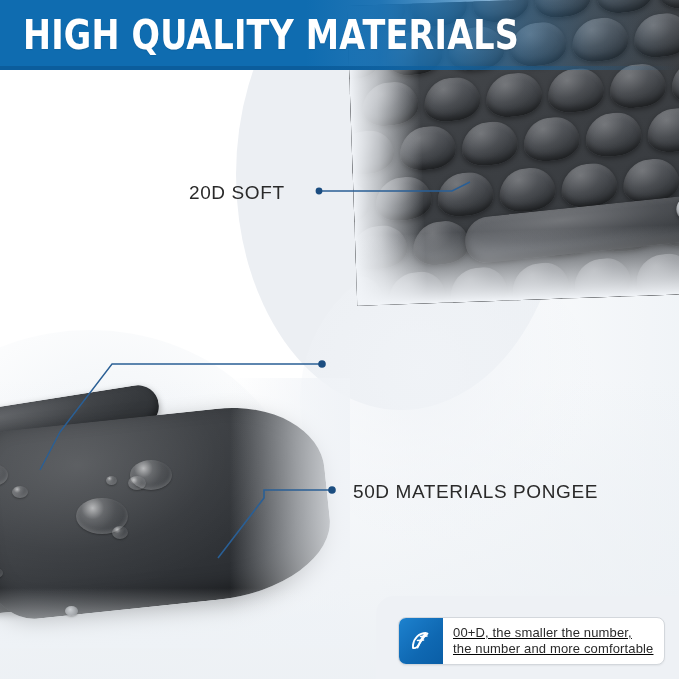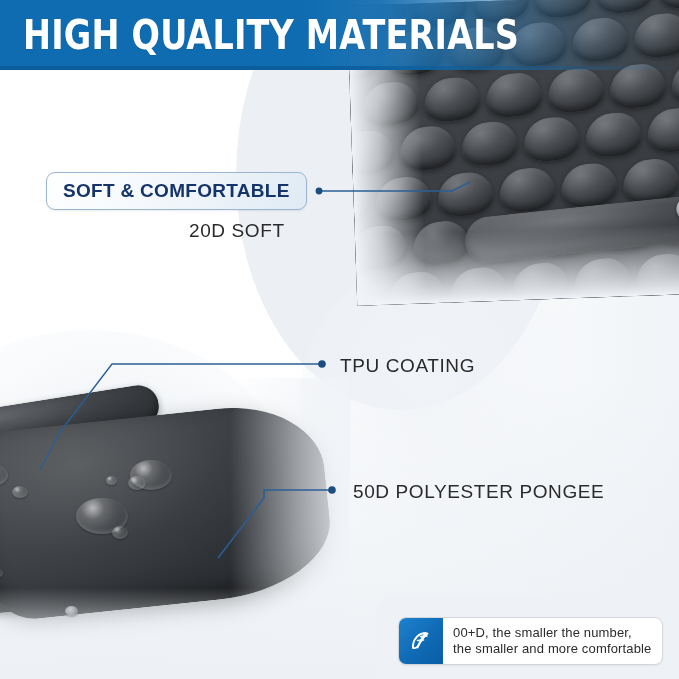--- a/index.html
+++ b/index.html
@@ -281,20 +281,21 @@
     left: 398px; top: 617px;
     z-index: 27;
     display: flex;
     align-items: stretch;
     height: 46px;
     border: 1px solid #d3d7dc;
     border-radius: 8px;
     background: #ffffff;
     overflow: hidden;
     box-shadow: 0 1px 2px rgba(0,0,0,0.06);
+    text-decoration: underline;
   }
   .footer-icon {
     width: 44px;
     flex: 0 0 44px;
     background: linear-gradient(135deg, #1d82cf 0%, #0f68b2 60%, #0a5ea6 100%);
     display: flex;
     align-items: center;
     justify-content: center;
   }
   .footer-text {
@@ -406,41 +407,39 @@
     <circle cx="319" cy="191" r="3.4" fill="#1b4d80"></circle>
 
     <path d="M319 364 L112 364 L60 432 L40 470" fill="none" stroke="#2a5f95" stroke-width="1.4"></path>
     <circle cx="322" cy="364" r="3.8" fill="#1b4d80"></circle>
 
     <path d="M329 490 L264 490 L264 498 L218 558" fill="none" stroke="#2a5f95" stroke-width="1.6"></path>
     <circle cx="332" cy="490" r="3.8" fill="#1b4d80"></circle>
   </svg>
 
   <div class="callout" style="left:46px; top:172px;">
-    <div class="chip">SOFT &amp; COMFORTABLE</div>
     <div class="sub indent-1">20D SOFT</div>
   </div>
 
   <div class="callout" style="left:326px; top:345px;">
-    <div class="sub indent-2">TPU COATING</div>
   </div>
 
   <div class="callout" style="left:339px; top:471px;">
-    <div class="sub indent-3">50D POLYESTER PONGEE</div>
+    <div class="sub indent-3">50D MATERIALS PONGEE</div>
   </div>
 
   <div class="footer-panel"></div>
   <div class="footer-note">
     <div class="footer-icon">
       <svg width="28" height="28" viewBox="0 0 28 28" aria-hidden="true">
         <path d="M6 18 C7 11, 12 6, 19 6 C16 9, 14 12, 12 17 C10.5 20.5, 8.5 21.5, 6 21 Z" fill="none" stroke="#ffffff" stroke-width="1.9" stroke-linejoin="round"></path>
         <path d="M20.5 6.5 C17 9.5, 13.5 14, 10.5 20.5" fill="none" stroke="#ffffff" stroke-width="1.9" stroke-linecap="round"></path>
         <path d="M13.5 9.5 L20 9" fill="none" stroke="#ffffff" stroke-width="1.6" stroke-linecap="round"></path>
         <path d="M10.5 13.5 L16.5 13" fill="none" stroke="#ffffff" stroke-width="1.6" stroke-linecap="round"></path>
       </svg>
     </div>
     <div class="footer-text">
       <span>00+D, the smaller the number,</span>
-      <span>the smaller and more comfortable</span>
+      <span>the number and more comfortable</span>
     </div>
   </div>
 
 </div>
 
 </body></html>

